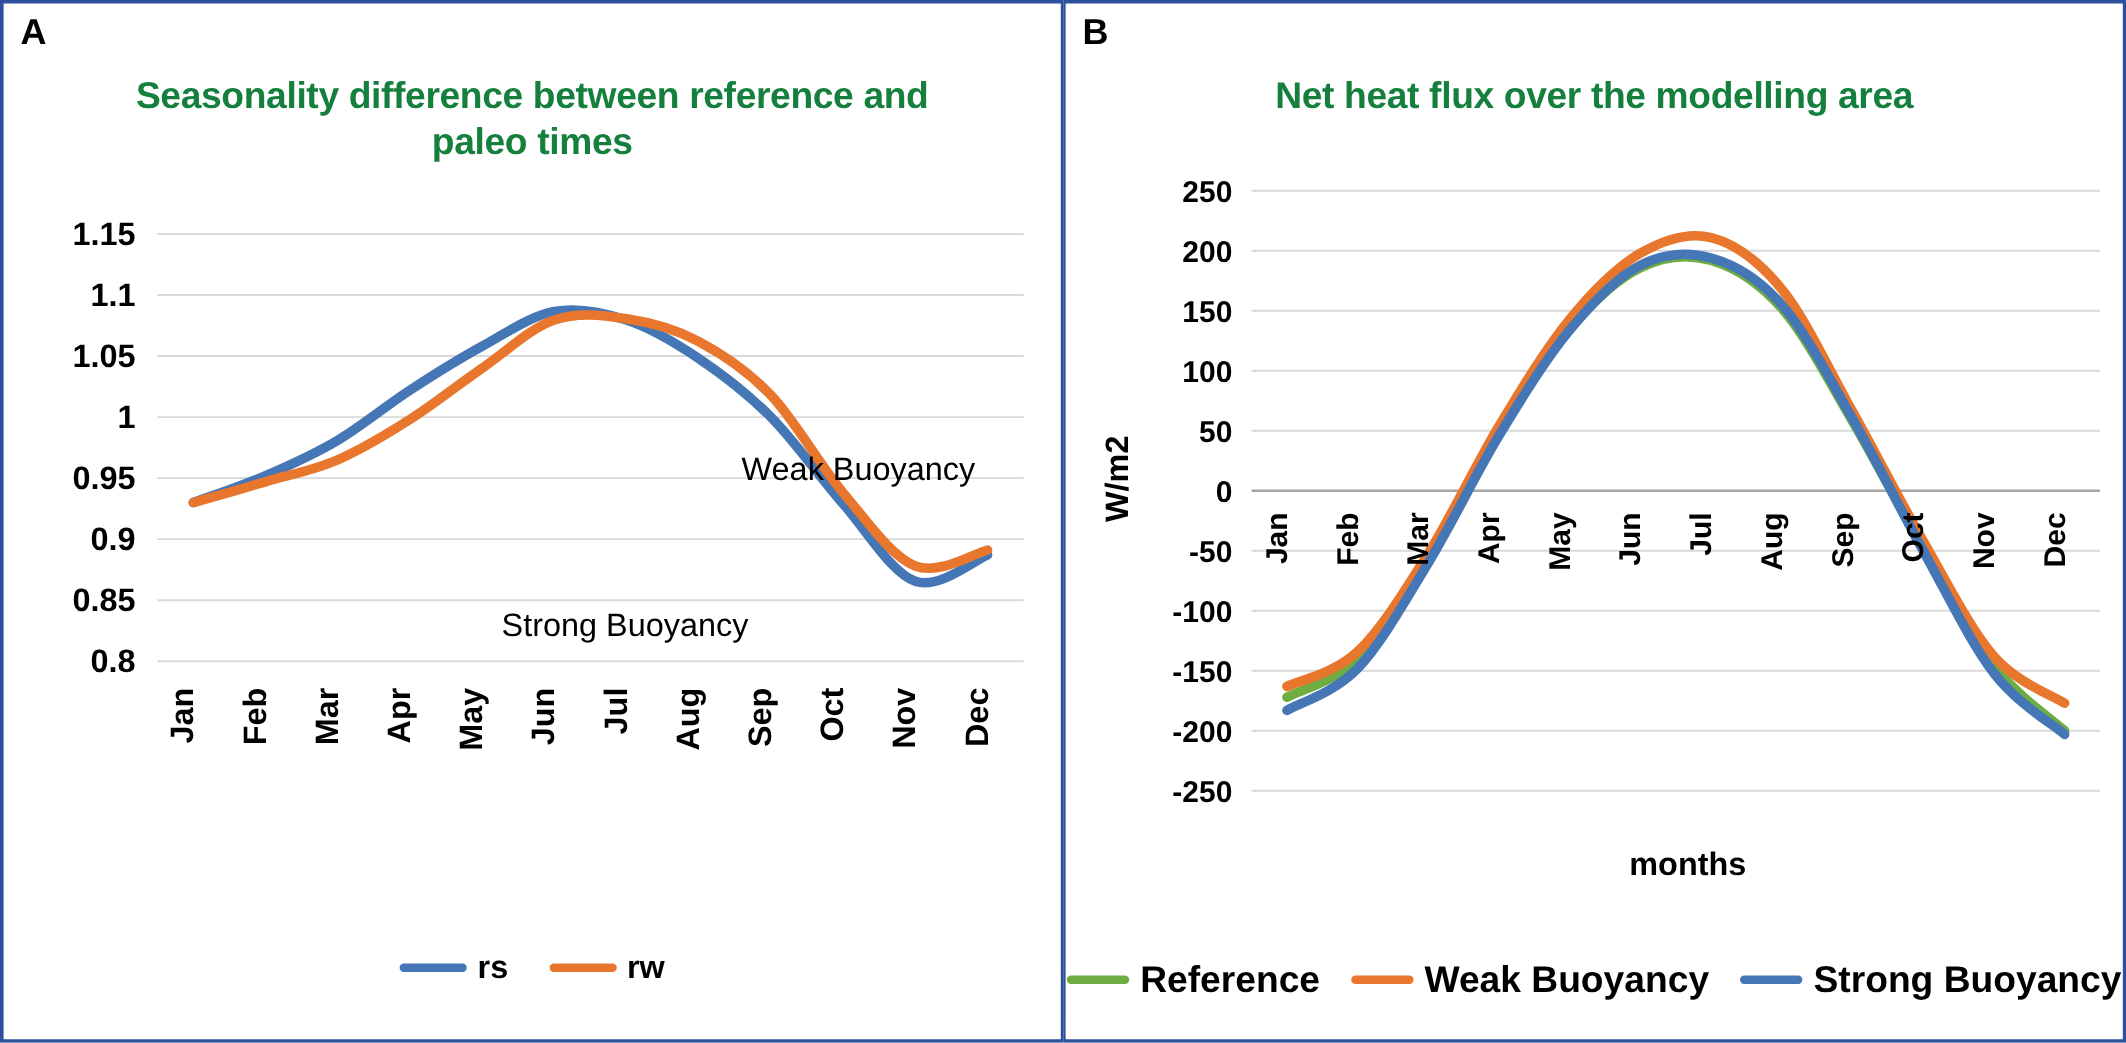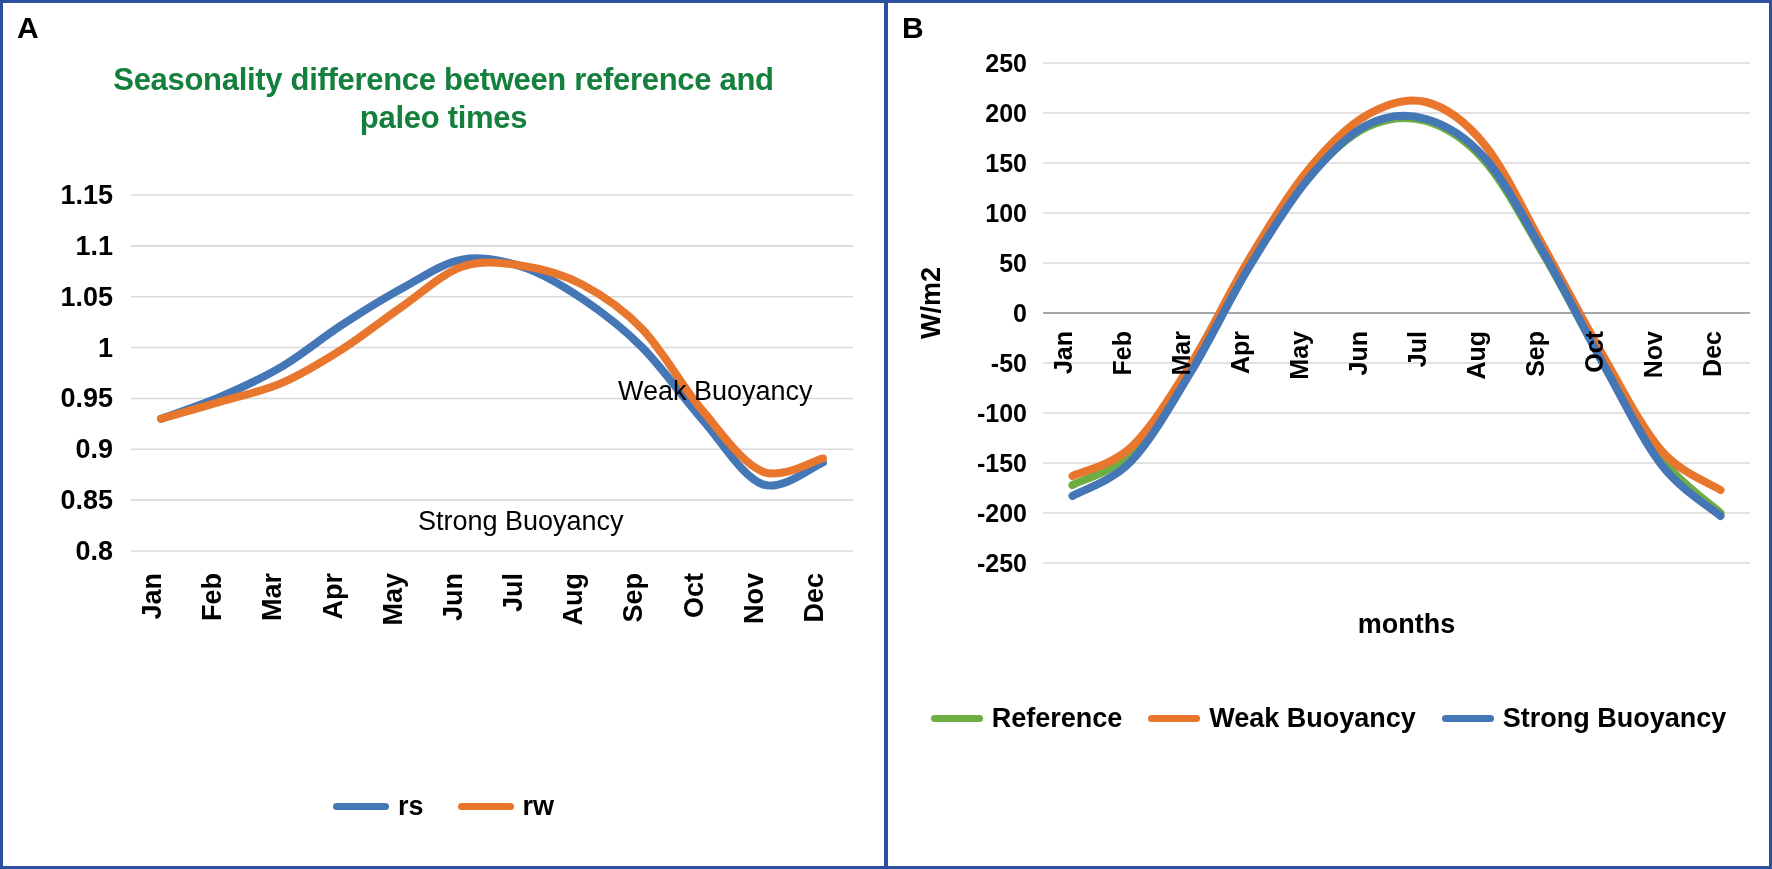--- a/index.html
+++ b/index.html
@@ -102,21 +102,21 @@
     display: inline-block;
   }
   .legend-text {
     font-size: 27px;
     font-weight: bold;
     color: #000000;
     white-space: nowrap;
   }
   .legend-a { margin-top: 14px; gap: 34px; }
   .legend-b { margin-top: 10px; gap: 26px; }
-  .legend-b .legend-text { font-size: 27px; }
+  .legend-b .legend-text { font-size: 31px; }
   .legend-b .legend-swatch { width: 52px; }
 </style>
 </head>
 <body>
 
 <div id="figure">
 
   <div class="panel panel-a">
     <div class="panel-letter">A</div>
     <div class="chart-title title-a">Seasonality difference between reference and paleo times</div>
@@ -163,20 +163,21 @@
       </div>
       <div class="legend-item">
         <span class="legend-swatch" style="background:#e8762c"></span>
         <span class="legend-text">rw</span>
       </div>
     </div>
   </div>
 
   <div class="panel panel-b">
     <div class="panel-letter">B</div>
+    <div class="chart-title title-b">Net heat flux over the modelling area</div>
 
     <svg id="svg-b" width="886" height="690" viewBox="0 0 886 690">
         <line x1="155" y1="60" x2="862" y2="60" class="gridline"></line>
         <text x="139" y="69" text-anchor="end" class="tick-label-b">250</text>
         <line x1="155" y1="110" x2="862" y2="110" class="gridline"></line>
         <text x="139" y="119" text-anchor="end" class="tick-label-b">200</text>
         <line x1="155" y1="160" x2="862" y2="160" class="gridline"></line>
         <text x="139" y="169" text-anchor="end" class="tick-label-b">150</text>
         <line x1="155" y1="210" x2="862" y2="210" class="gridline"></line>
         <text x="139" y="219" text-anchor="end" class="tick-label-b">100</text>

